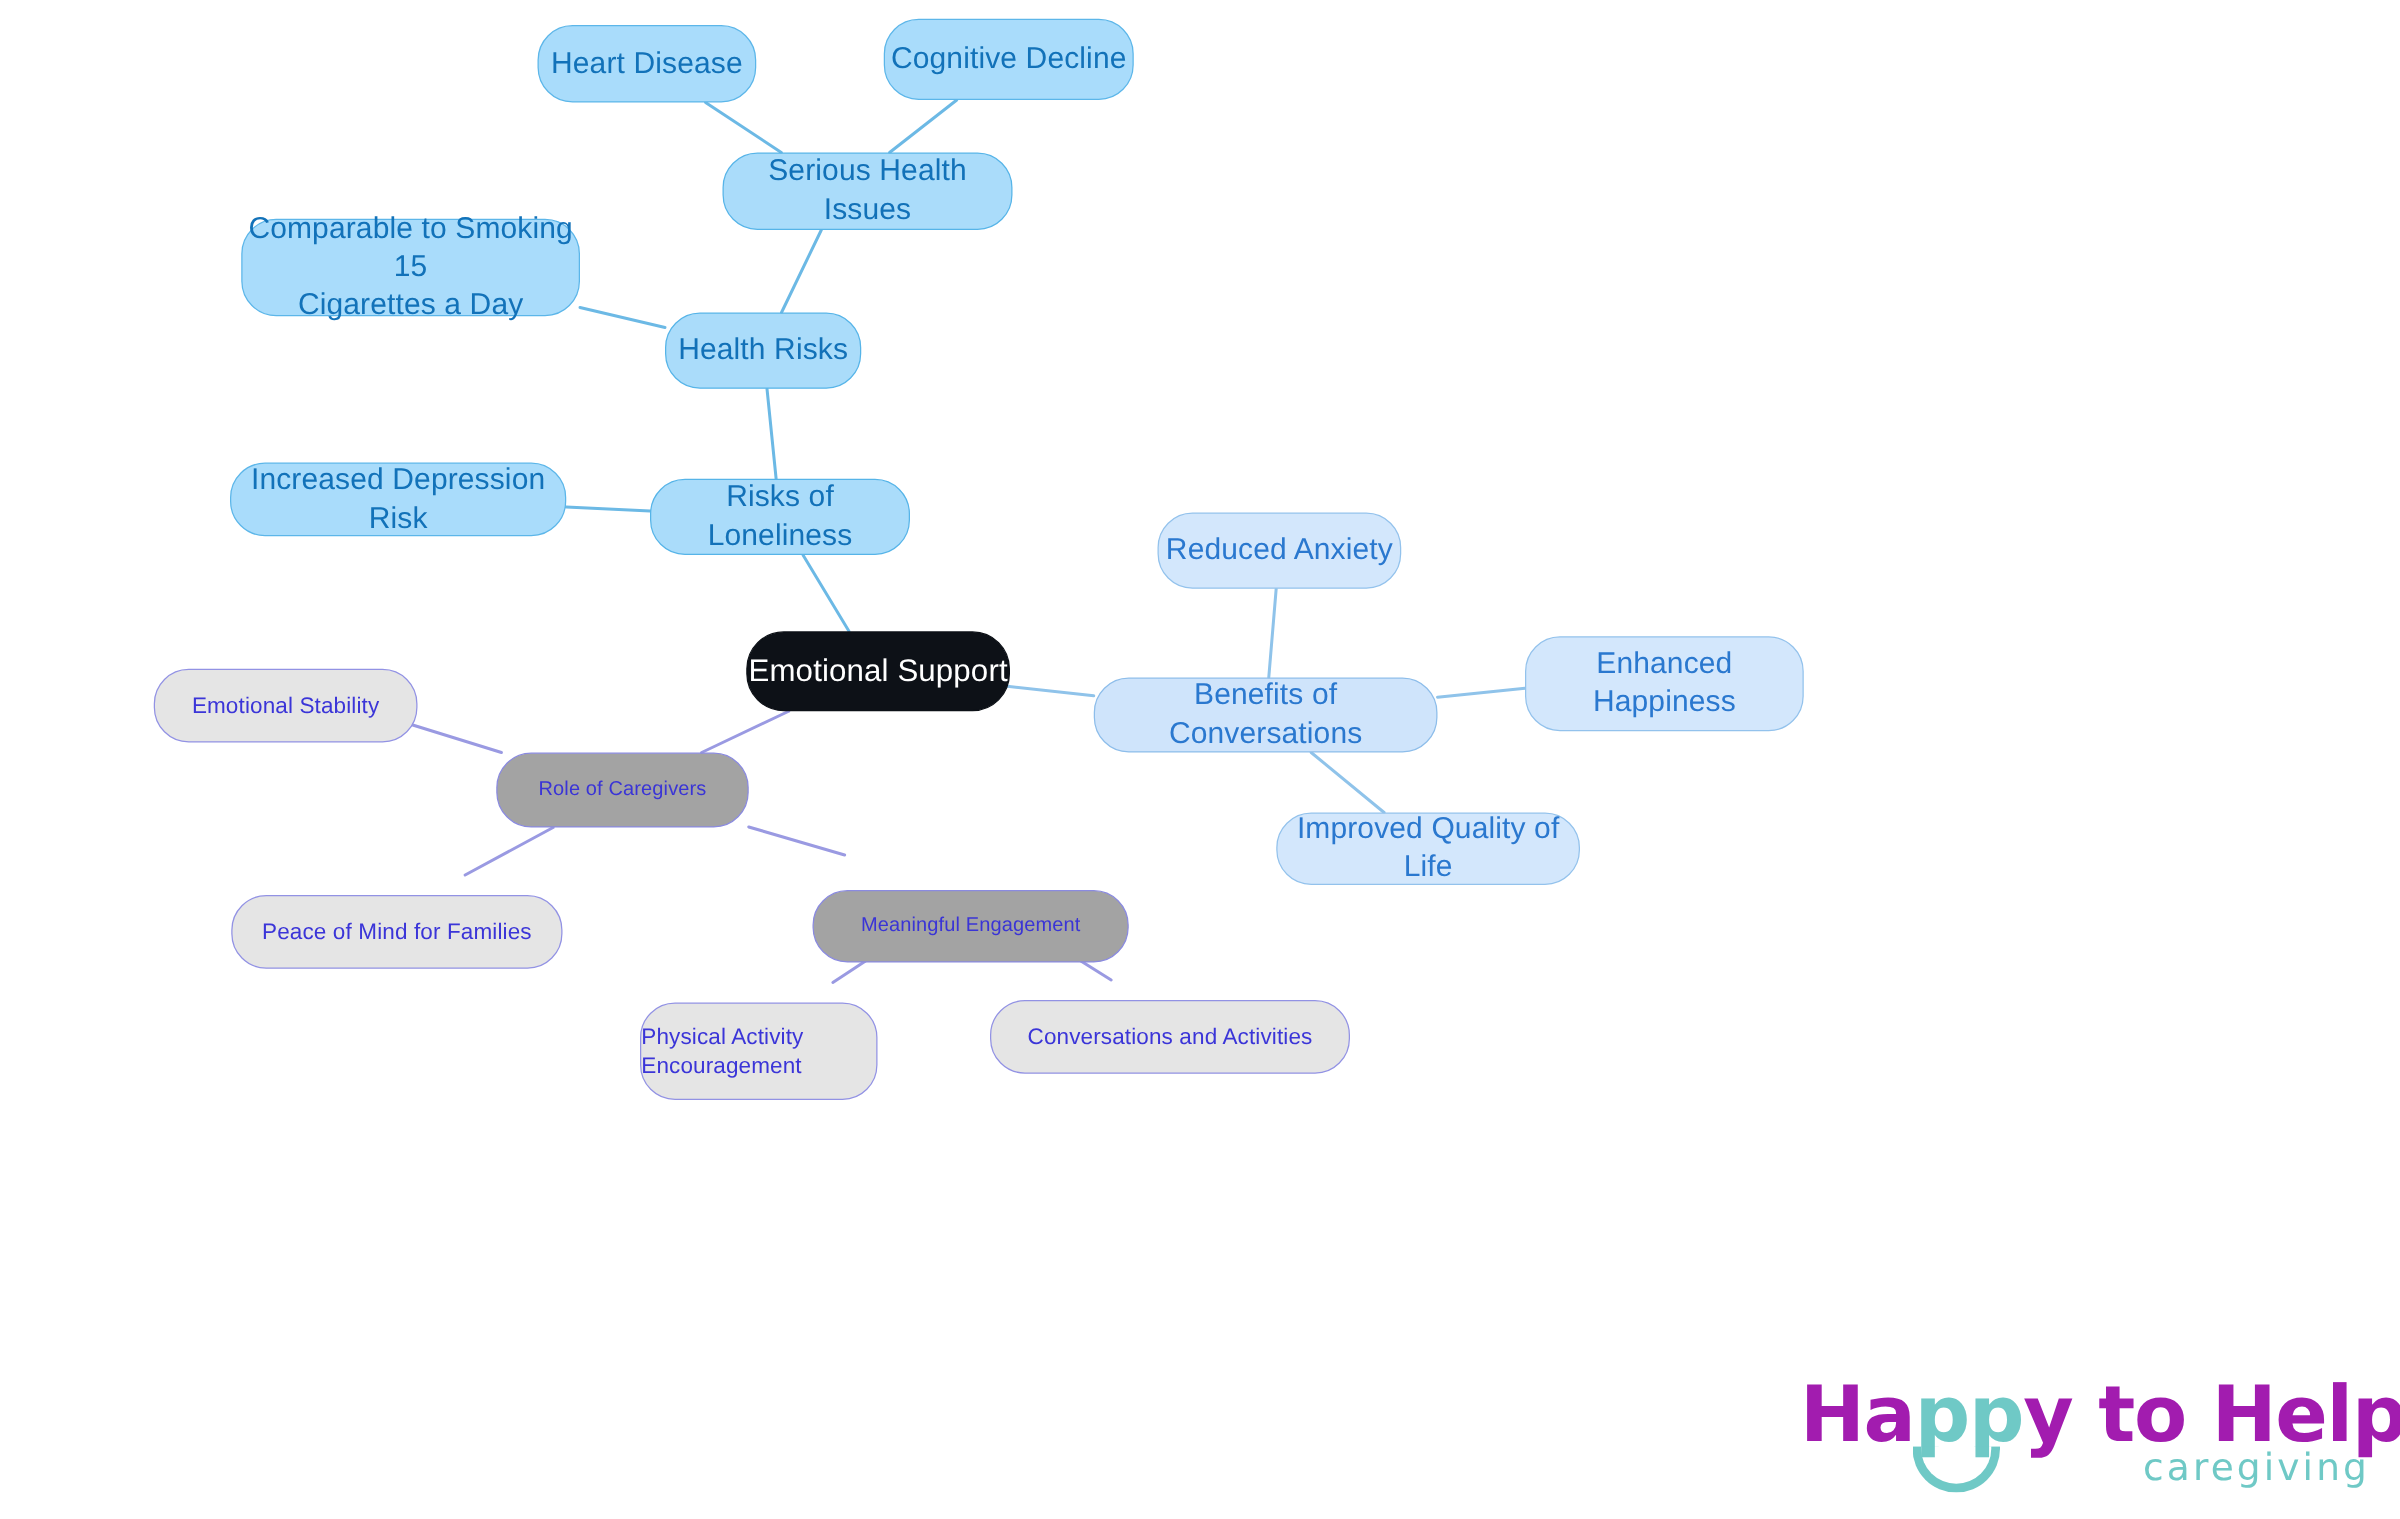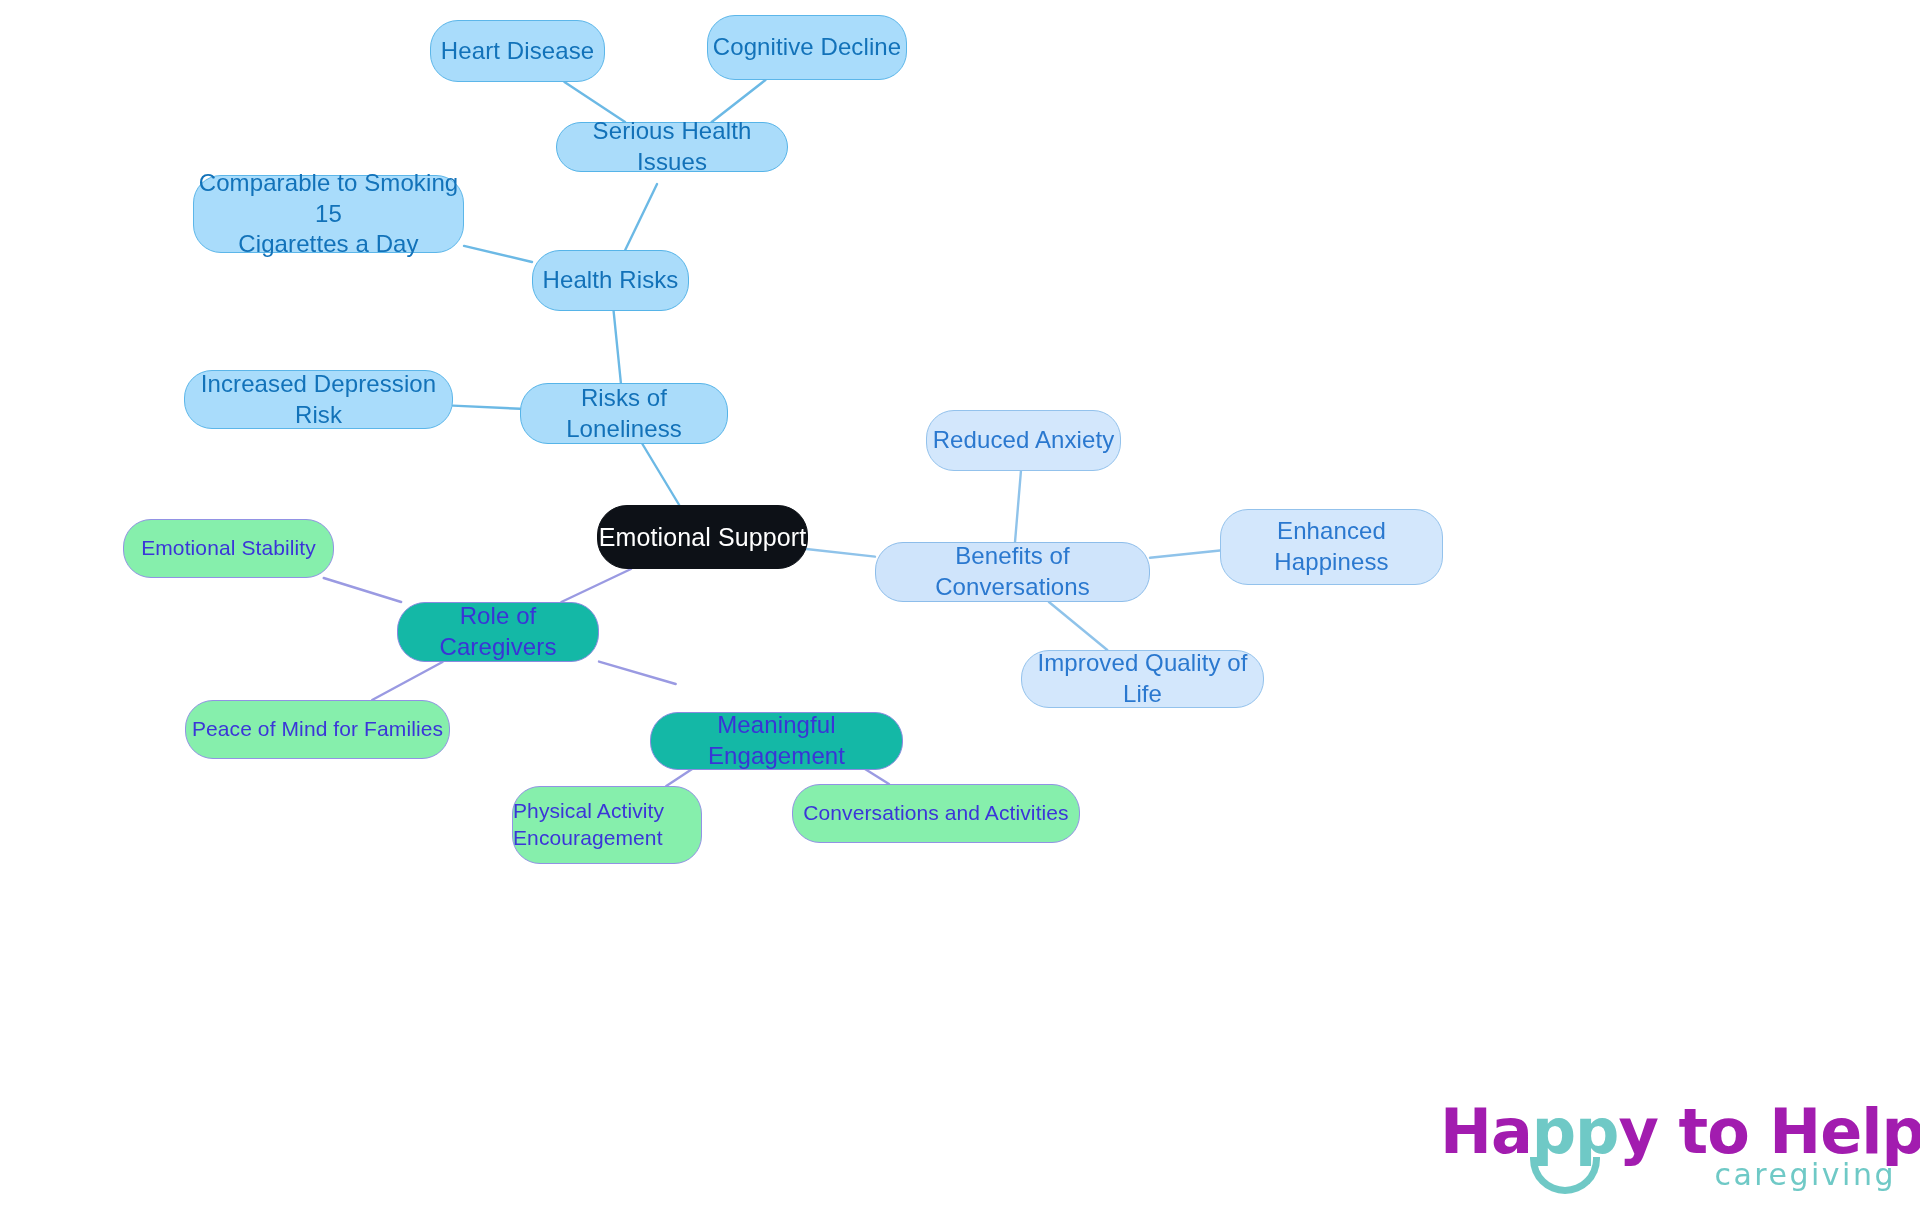--- a/index.html
+++ b/index.html
@@ -76,31 +76,32 @@
   }
 
   .node-softblue-leaf {
     background: #d3e7fc;
     border-color: #93c2ec;
     color: #2a78cf;
     font-size: 24px;
   }
 
   .node-purple-branch {
-    background: #14b8a6;
+    background: #a3a3a3;
     border-color: #8a8ae0;
     color: #3a34d6;
-    font-size: 24px;
+    font-size: 16px;
   }
 
   .node-purple-leaf {
-    background: #86efac;
+    background: #e5e5e5;
     border-color: #9292e4;
     color: #3b35d8;
-    font-size: 21px;
+    font-size: 18px;
+    margin-top: 16px;
   }
 
   .node.align-left {
     justify-content: flex-start;
     text-align: left;
   }
 
   #brand-logo {
     position: absolute;
     left: 1440px;
@@ -161,21 +162,21 @@
       <line x1="401.1736526946108" y1="602" x2="323.7125748502994" y2="578" stroke="#9a9ae2" stroke-width="2.4" stroke-linecap="round"></line>
       <line x1="442.46153846153845" y1="662" x2="372.1128205128205" y2="700" stroke="#9a9ae2" stroke-width="2.4" stroke-linecap="round"></line>
       <line x1="599" y1="661.556552962298" x2="675.6932515337423" y2="684" stroke="#9a9ae2" stroke-width="2.4" stroke-linecap="round"></line>
       <line x1="731.6547085201794" y1="743" x2="666.286995515695" y2="786" stroke="#9a9ae2" stroke-width="2.4" stroke-linecap="round"></line>
       <line x1="823.5525" y1="743" x2="888.9475" y2="784" stroke="#9a9ae2" stroke-width="2.4" stroke-linecap="round"></line>
     </svg>
   <div id="node-layer">
       <div class="node node-root" style="left: 597px; top: 505px; width: 211px; height: 64px;"><span>Emotional Support</span></div>
       <div class="node node-blue-branch" style="left: 520px; top: 383px; width: 208px; height: 61px;"><span>Risks of Loneliness</span></div>
       <div class="node node-blue-branch" style="left: 532px; top: 250px; width: 157px; height: 61px;"><span>Health Risks</span></div>
-      <div class="node node-blue-branch" style="left: 556px; top: 122px; width: 232px; height: 50px; justify-content: center;"><span>Serious Health Issues</span></div>
+      <div class="node node-blue-branch" style="left: 578px; top: 122px; width: 232px; height: 62px; justify-content: center;"><span>Serious Health Issues</span></div>
       <div class="node node-blue-leaf" style="left: 430px; top: 20px; width: 175px; height: 62px;"><span>Heart Disease</span></div>
       <div class="node node-blue-leaf" style="left: 707px; top: 15px; width: 200px; height: 65px;"><span>Cognitive Decline</span></div>
       <div class="node node-blue-leaf" style="left: 193px; top: 175px; width: 271px; height: 78px;"><span>Comparable to Smoking 15
 Cigarettes a Day</span></div>
       <div class="node node-blue-leaf" style="left: 184px; top: 370px; width: 269px; height: 59px;"><span>Increased Depression Risk</span></div>
       <div class="node node-softblue-branch" style="left: 875px; top: 542px; width: 275px; height: 60px;"><span>Benefits of Conversations</span></div>
       <div class="node node-softblue-leaf" style="left: 926px; top: 410px; width: 195px; height: 61px;"><span>Reduced Anxiety</span></div>
       <div class="node node-softblue-leaf" style="left: 1220px; top: 509px; width: 223px; height: 76px;"><span>Enhanced Happiness</span></div>
       <div class="node node-softblue-leaf" style="left: 1021px; top: 650px; width: 243px; height: 58px;"><span>Improved Quality of Life</span></div>
       <div class="node node-purple-branch" style="left: 397px; top: 602px; width: 202px; height: 60px;"><span>Role of Caregivers</span></div>

